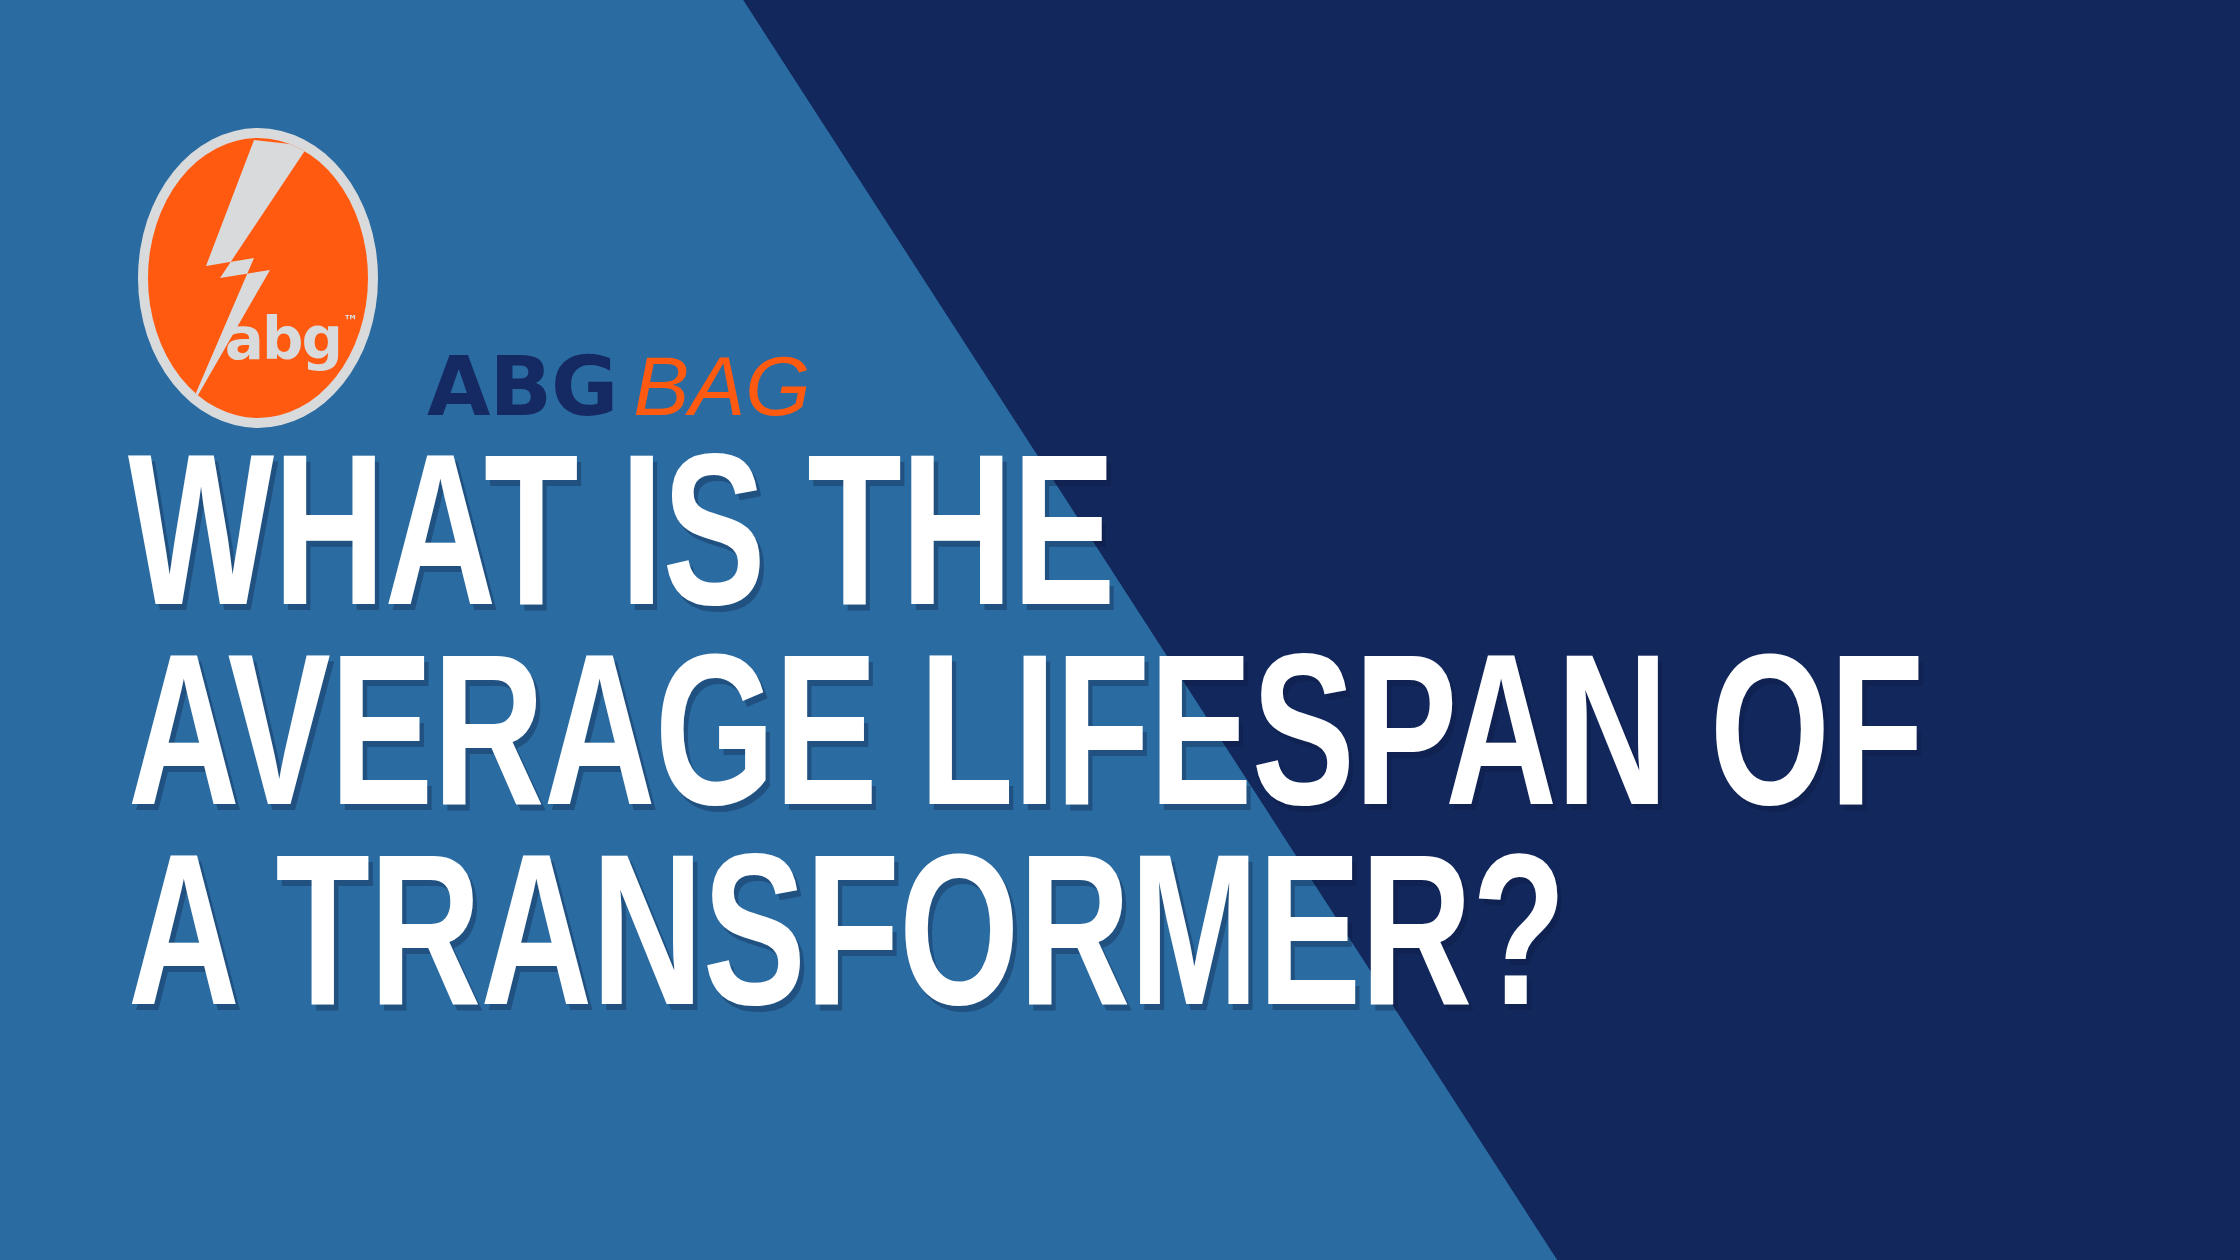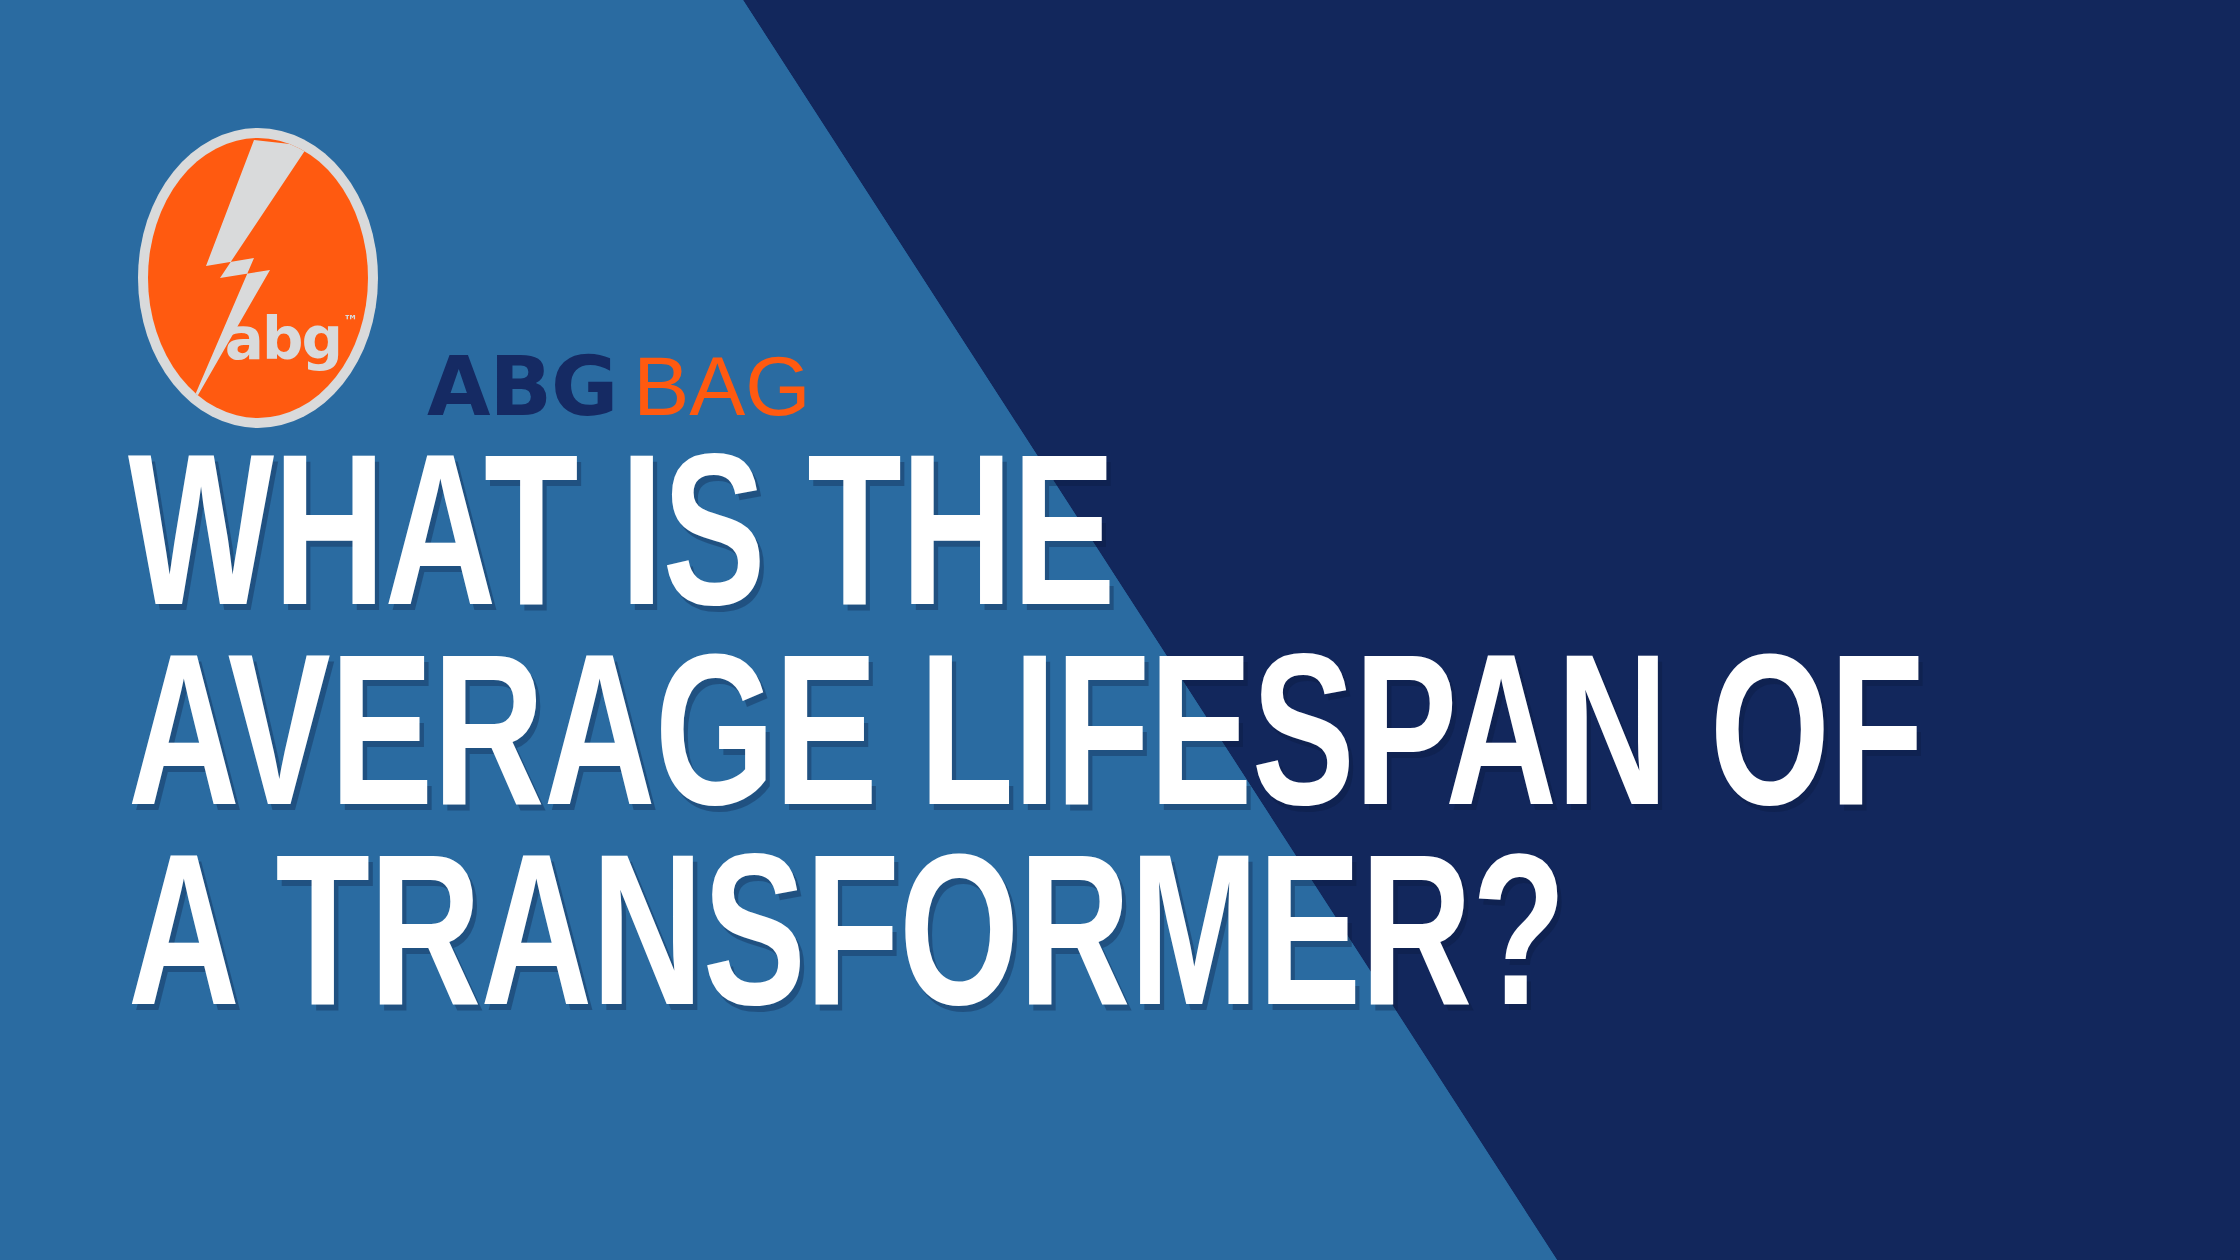--- a/index.html
+++ b/index.html
@@ -106,20 +106,21 @@
     letter-spacing:-1px;
     line-height:1;
   }
   .wm-bag {
     color:#ff5a10;
     font-family:"Liberation Sans", sans-serif;
     font-weight:400;
     font-size:84px;
     letter-spacing:0px;
     line-height:1;
+    font-style:italic;
   }
 
   
   .headline {
     position:absolute;
     left:128px;
     top:430px;
     z-index:4;
     color:#ffffff;
   }

